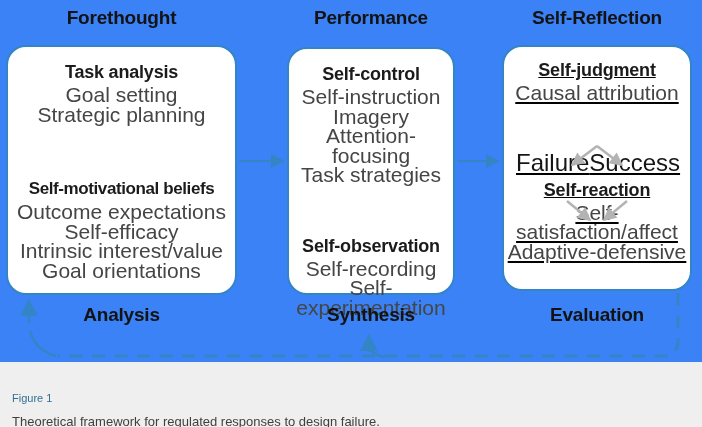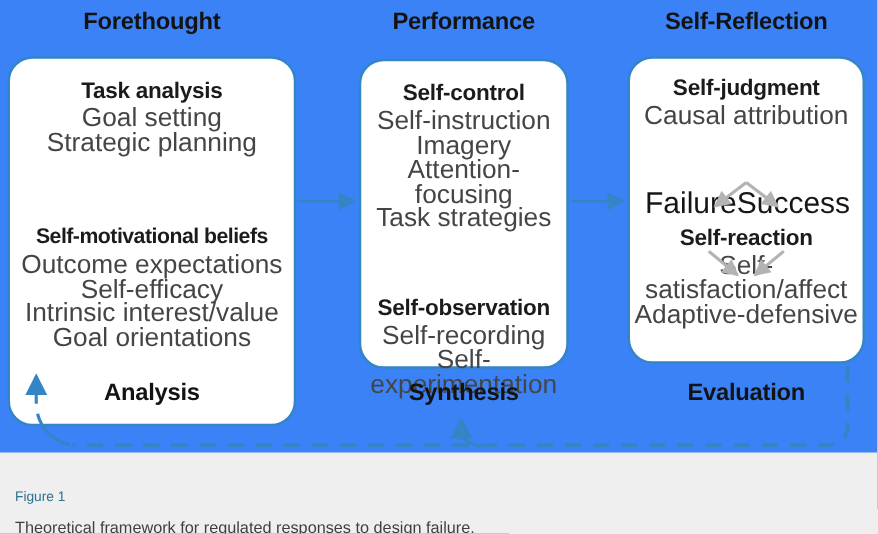--- a/index.html
+++ b/index.html
@@ -12,23 +12,23 @@
     text-align:center;letter-spacing:-0.2px;
   }
   .phase-footer{
     position:absolute;top:304px;font-size:19px;font-weight:bold;color:#131313;
     text-align:center;letter-spacing:-0.2px;
   }
   .box{
     position:absolute;border:2px solid #3385c6;border-radius:20px;background:#fff;
     text-align:center;box-sizing:border-box;
   }
-  #box1{left:6px;top:45px;width:231px;height:296px;padding-top:12px;}
+  #box1{left:6px;top:45px;width:231px;height:250px;padding-top:12px;}
   #box2{left:287px;top:47px;width:168px;height:248px;padding-top:12px;}
-  #box3{left:502px;top:45px;width:190px;height:246px;padding-top:10px;}
+  #box3{left:502px;top:45px;width:190px;height:246px;padding-top:10px;text-decoration:underline;}
   .sec-title{font-size:18px;font-weight:bold;color:#1b1b1b;line-height:26px;letter-spacing:-0.2px;}
   .sec-title.tight{font-size:17px;letter-spacing:-0.4px;}
   .sec-item{font-size:21px;color:#454545;line-height:19.5px;}
   #box1 .sec2{margin-top:52px;}
   #box2 .sec2{margin-top:48px;}
   .outcome-row{
     display:flex;justify-content:space-between;align-items:center;
     padding:0 12px;margin-top:46px;height:28px;font-size:24px;color:#161616;
   }
   #box3 .sec2{}

